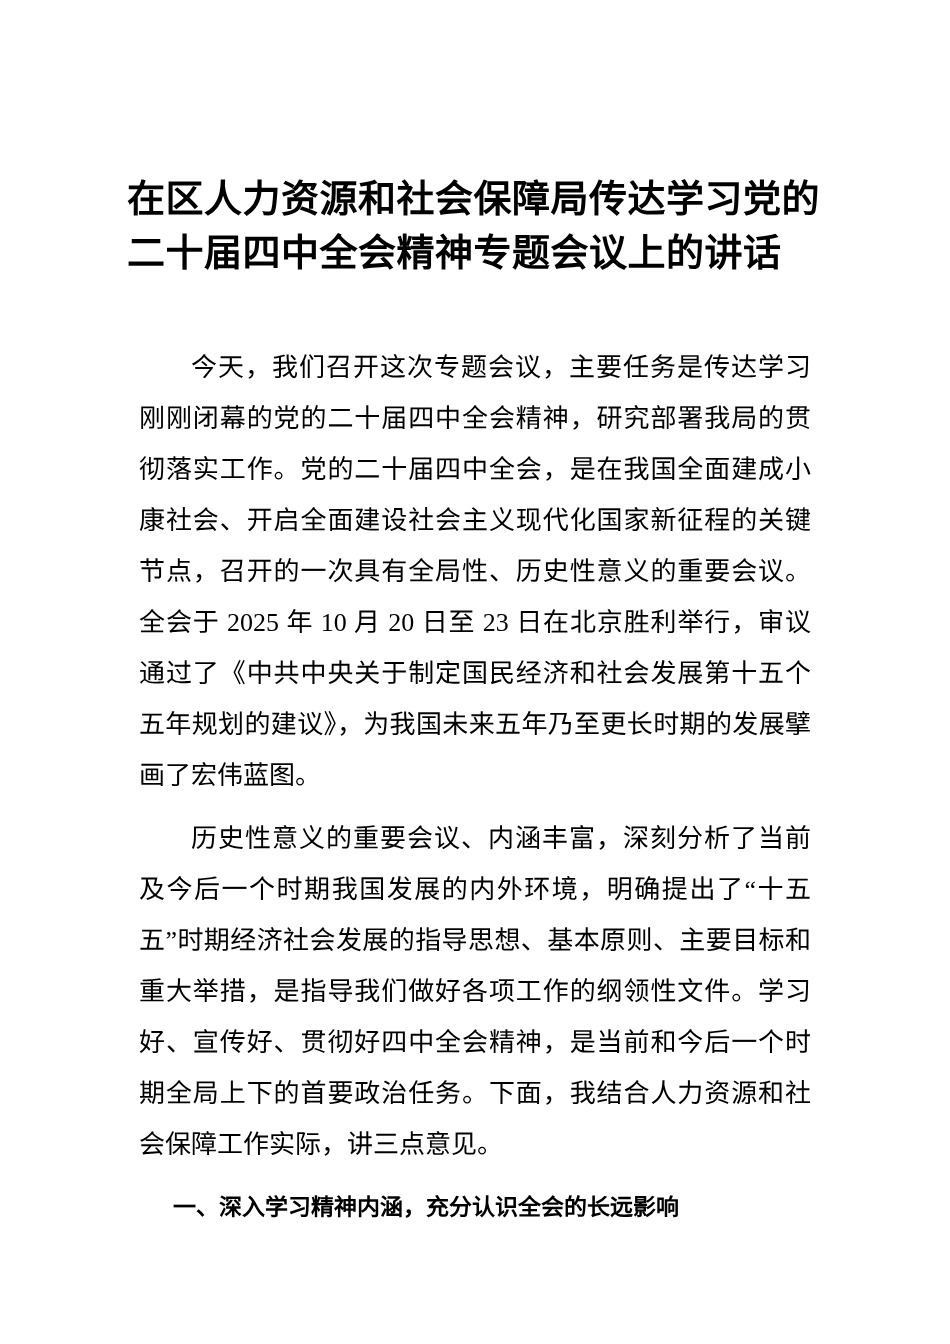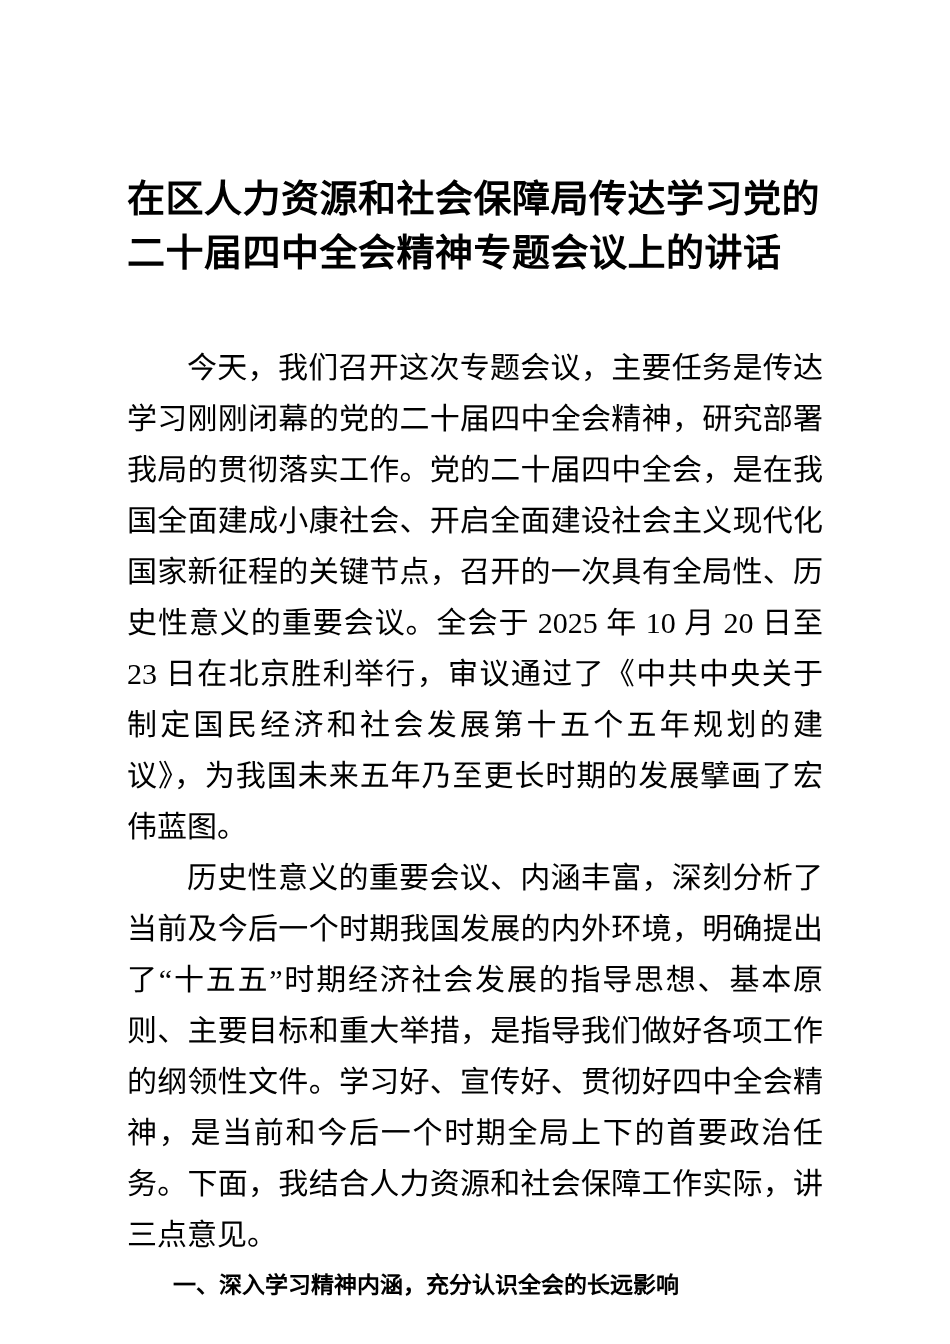--- a/index.html
+++ b/index.html
@@ -26,22 +26,22 @@
     line-height: 54px;
     letter-spacing: 0.5px;
   }
   .salutation {
     margin: 0;
     font-size: 26px;
     line-height: 51px;
     text-align: justify;
   }
   .body-para {
-    margin: 0;
-    font-size: 30px;
+    margin: 12px;
+    font-size: 26px;
     line-height: 51px;
     text-align: justify;
     text-indent: 2em;
     word-break: break-all;
   }
   .section-heading {
     margin: 0;
     font-size: 23px;
     font-weight: bold;
     line-height: 51px;

